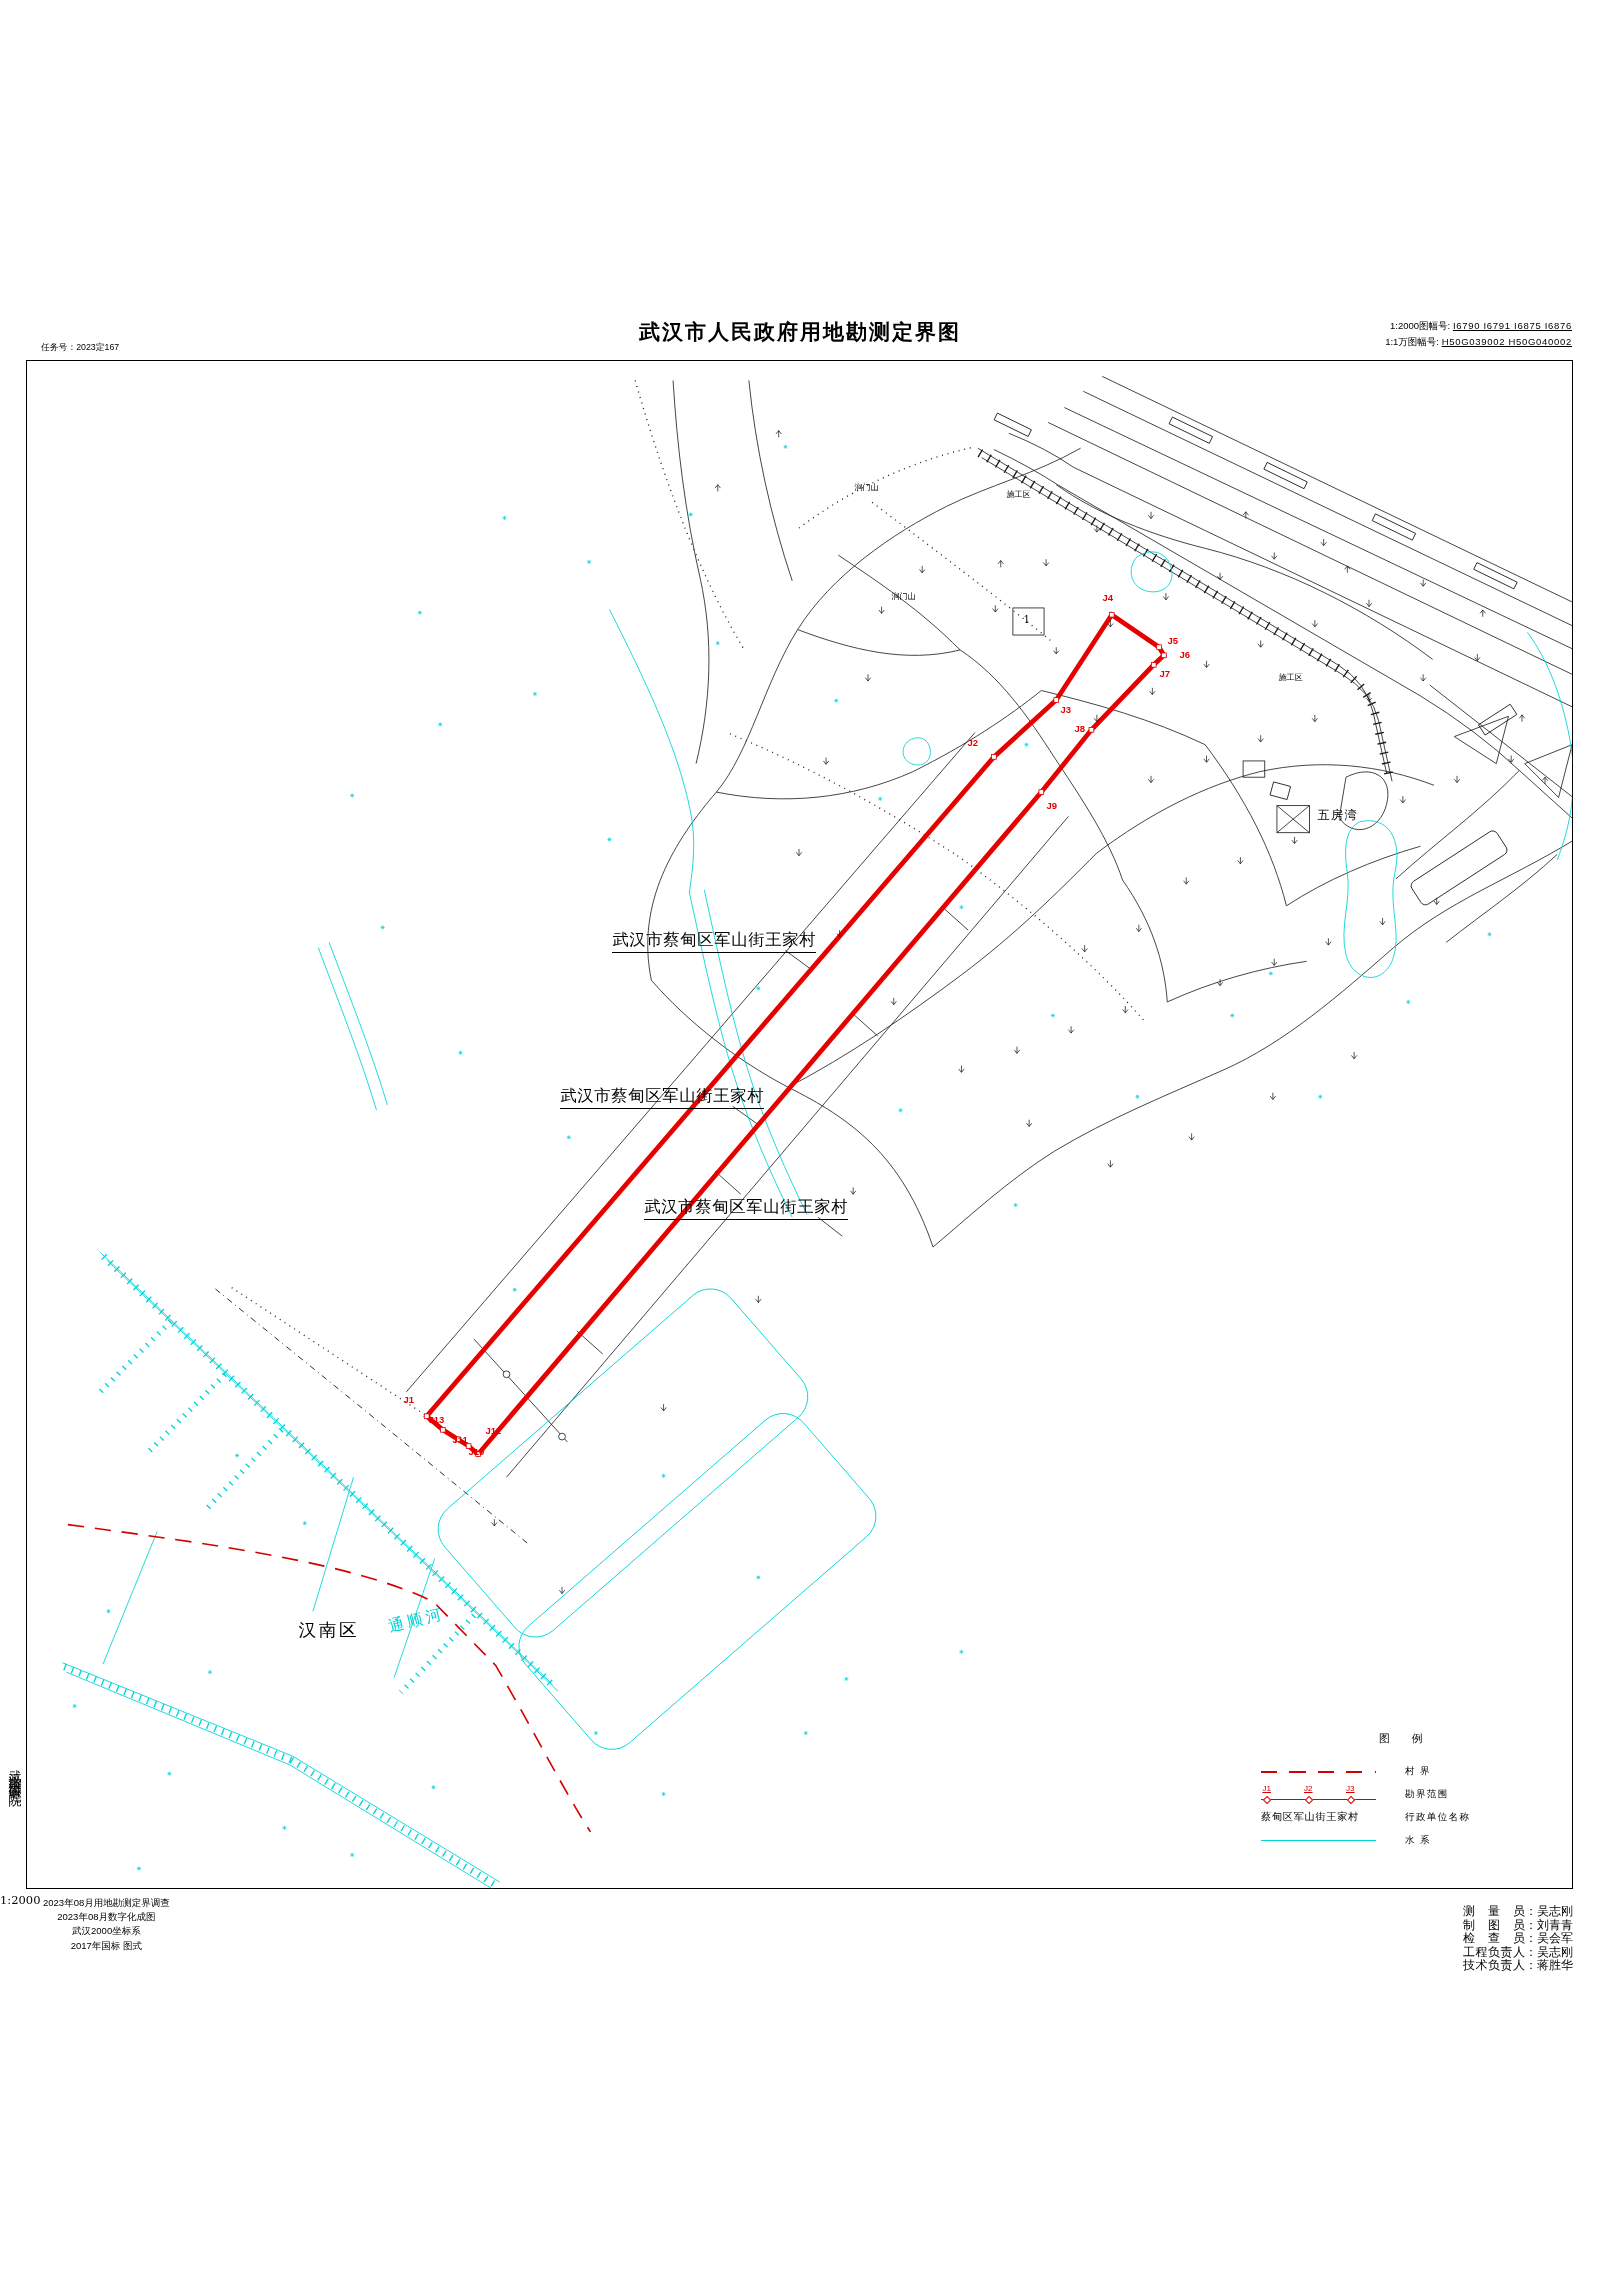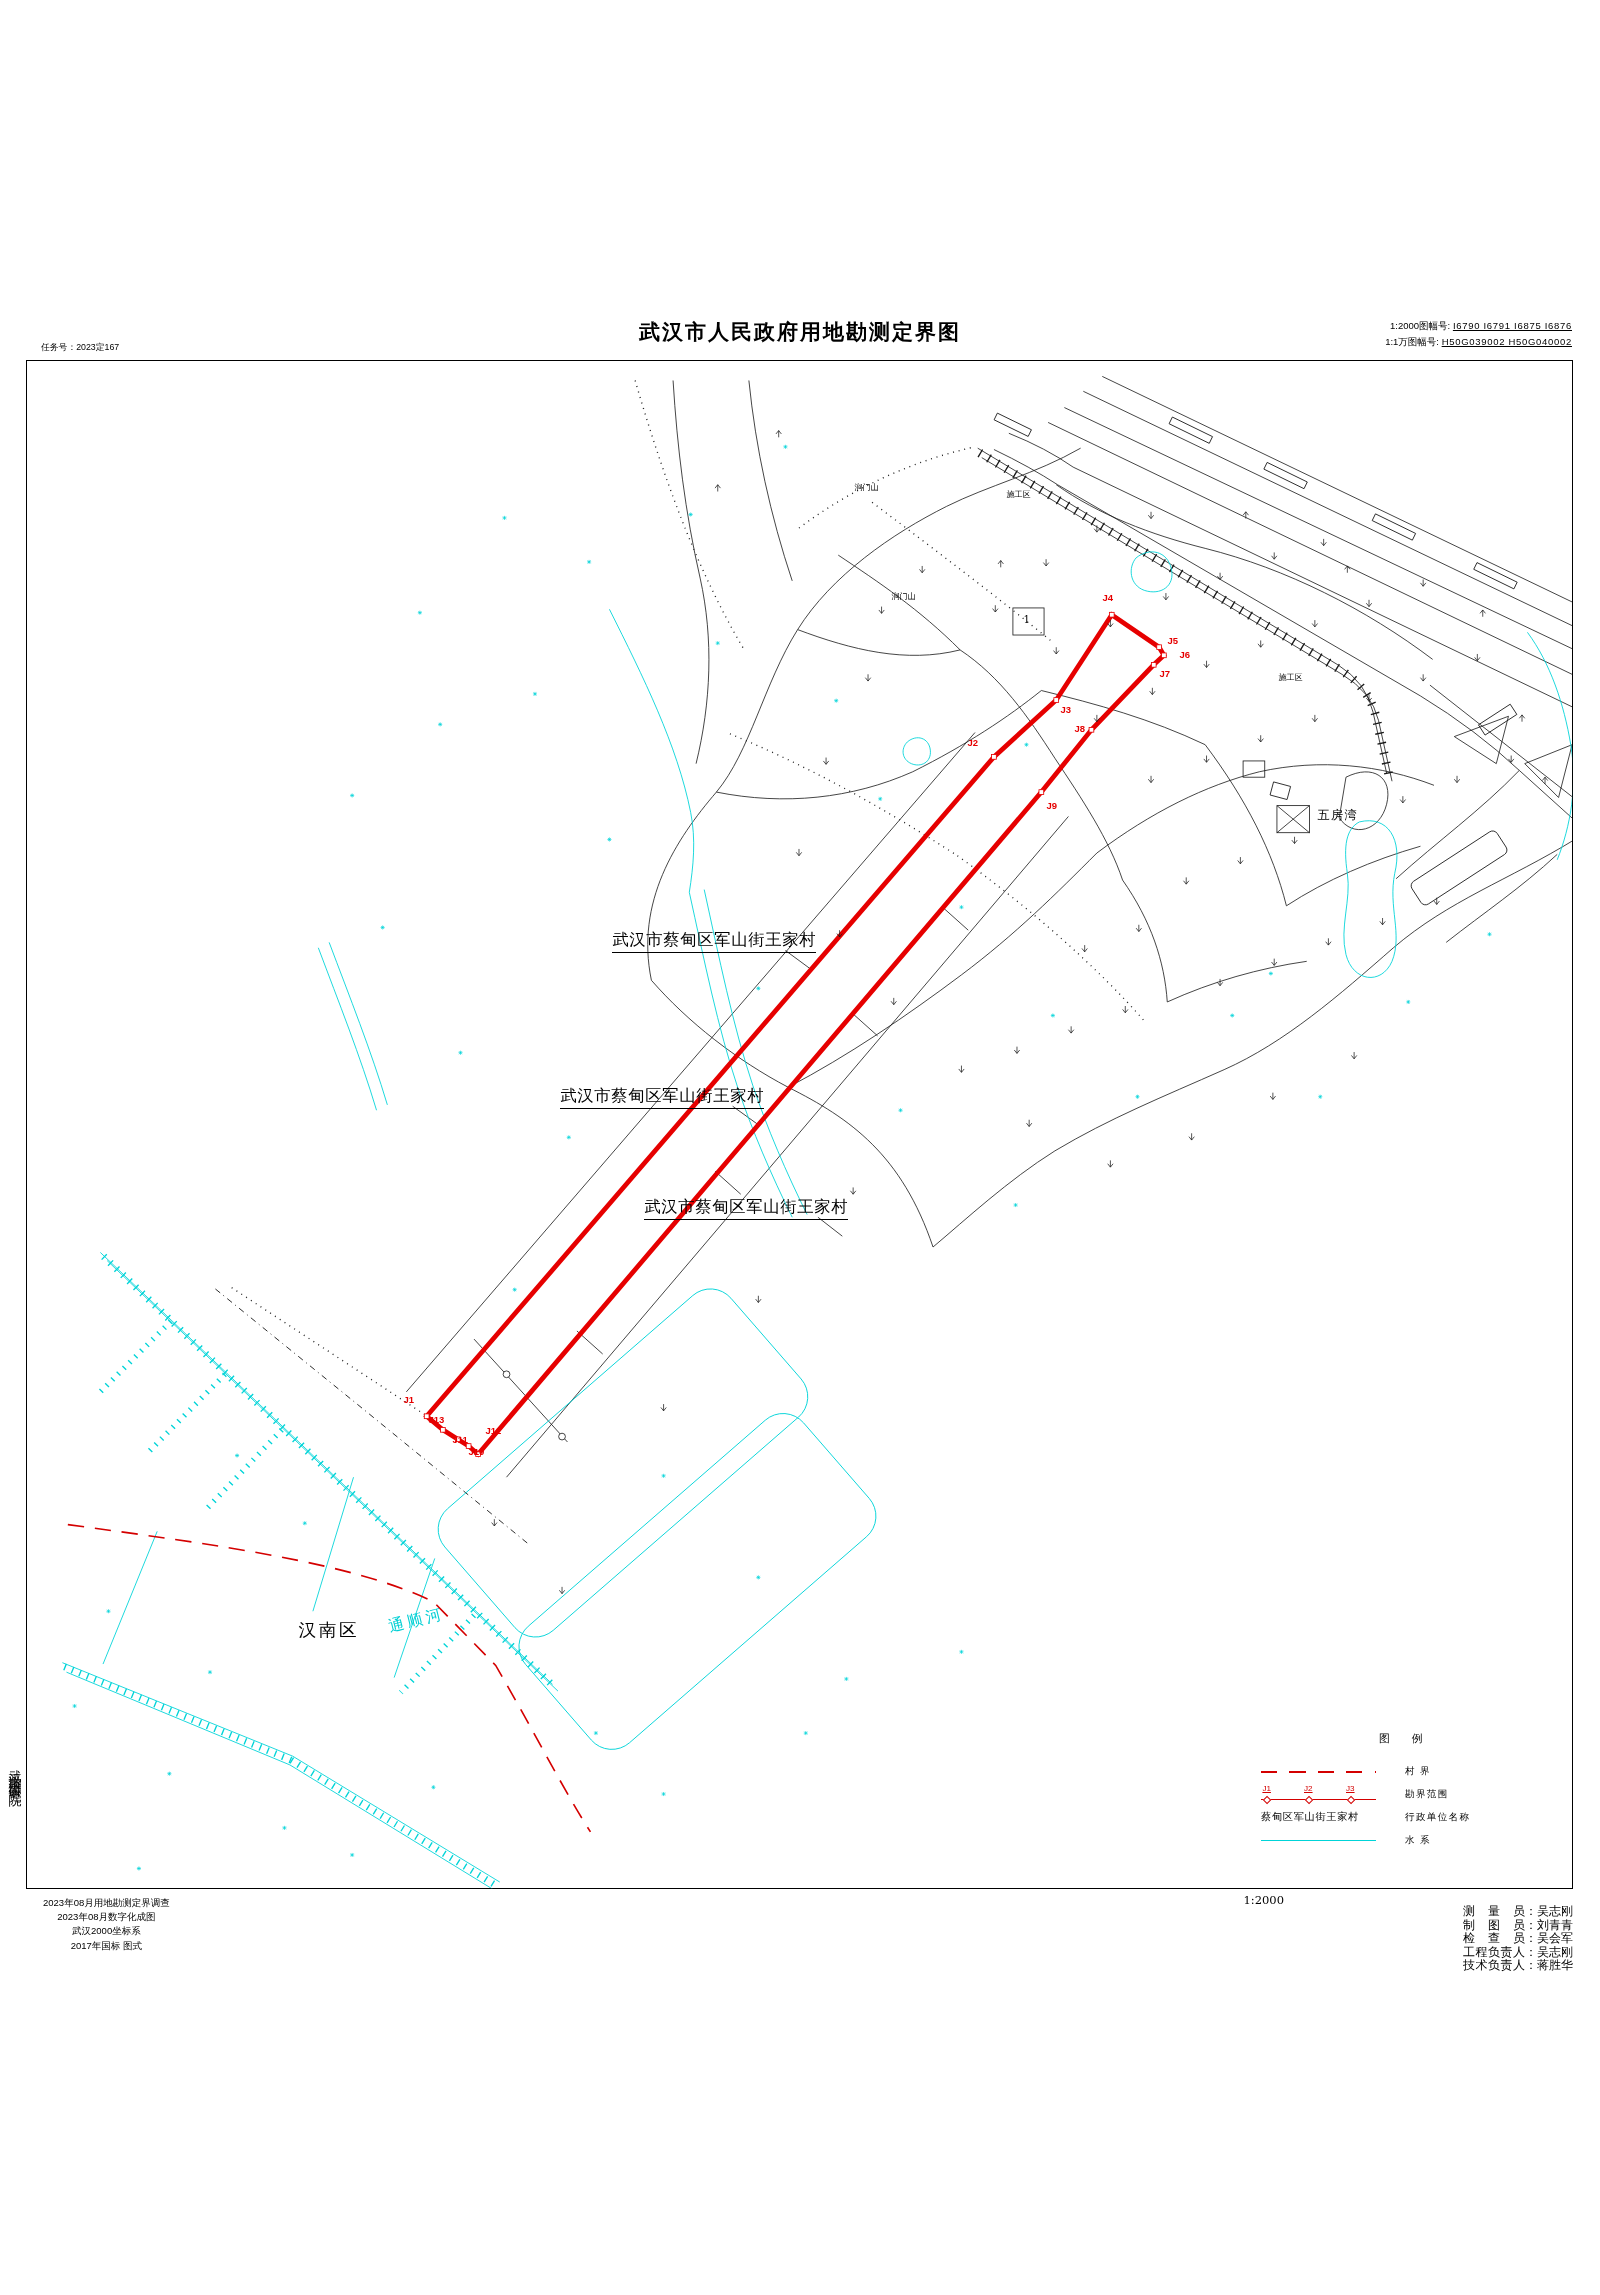--- a/index.html
+++ b/index.html
@@ -35,21 +35,21 @@
   .lg-label{position:absolute;left:144px;top:4.1px;font-size:9.5px;letter-spacing:1.4px;white-space:nowrap;}
   .dash-red{position:absolute;left:0;top:9.5px;width:115px;height:2px;
     background:repeating-linear-gradient(90deg,#d40000 0 16.3px,transparent 16.3px 28.4px);}
   .extent-line{position:absolute;left:0;top:15px;width:115px;height:1.4px;background:#d40000;}
   .extent-pt{position:absolute;top:13px;width:4.1px;height:4.1px;background:#fff;border:0.7px solid #d40000;transform:rotate(45deg);}
   .extent-j{position:absolute;top:0;color:#d40000;font-size:8.1px;text-decoration:underline;}
   .admin-sample{position:absolute;left:0;top:2.7px;font-size:10.2px;letter-spacing:0.7px;}
   .water-line{position:absolute;left:0;top:9.5px;width:115px;height:1.7px;background:#00d4d8;}
   
   #notes{left:43px;top:1896px;font-size:9.5px;line-height:14.2px;text-align:center;}
-  #scale{left:0;top:1893px;width:1284px;text-align:right;
+  #scale{left:0;top:1893px;width:1284px;text-align:left;
     font-family:"DejaVu Serif","Liberation Serif",serif;font-size:11.5px;}
   #staff{right:27px;top:1905px;font-size:12px;line-height:13.5px;}
   .role{display:inline-block;width:62px;text-align-last:justify;text-align:justify;}
   #institute{left:5.4px;top:1759px;writing-mode:vertical-rl;font-size:13px;letter-spacing:3.4px;height:129px;}
 </style>
 </head>
 <body>
 
 <div class="abs" id="task-no">任务号：2023定167</div>
 <div class="abs" id="page-title">武汉市人民政府用地勘测定界图</div>

